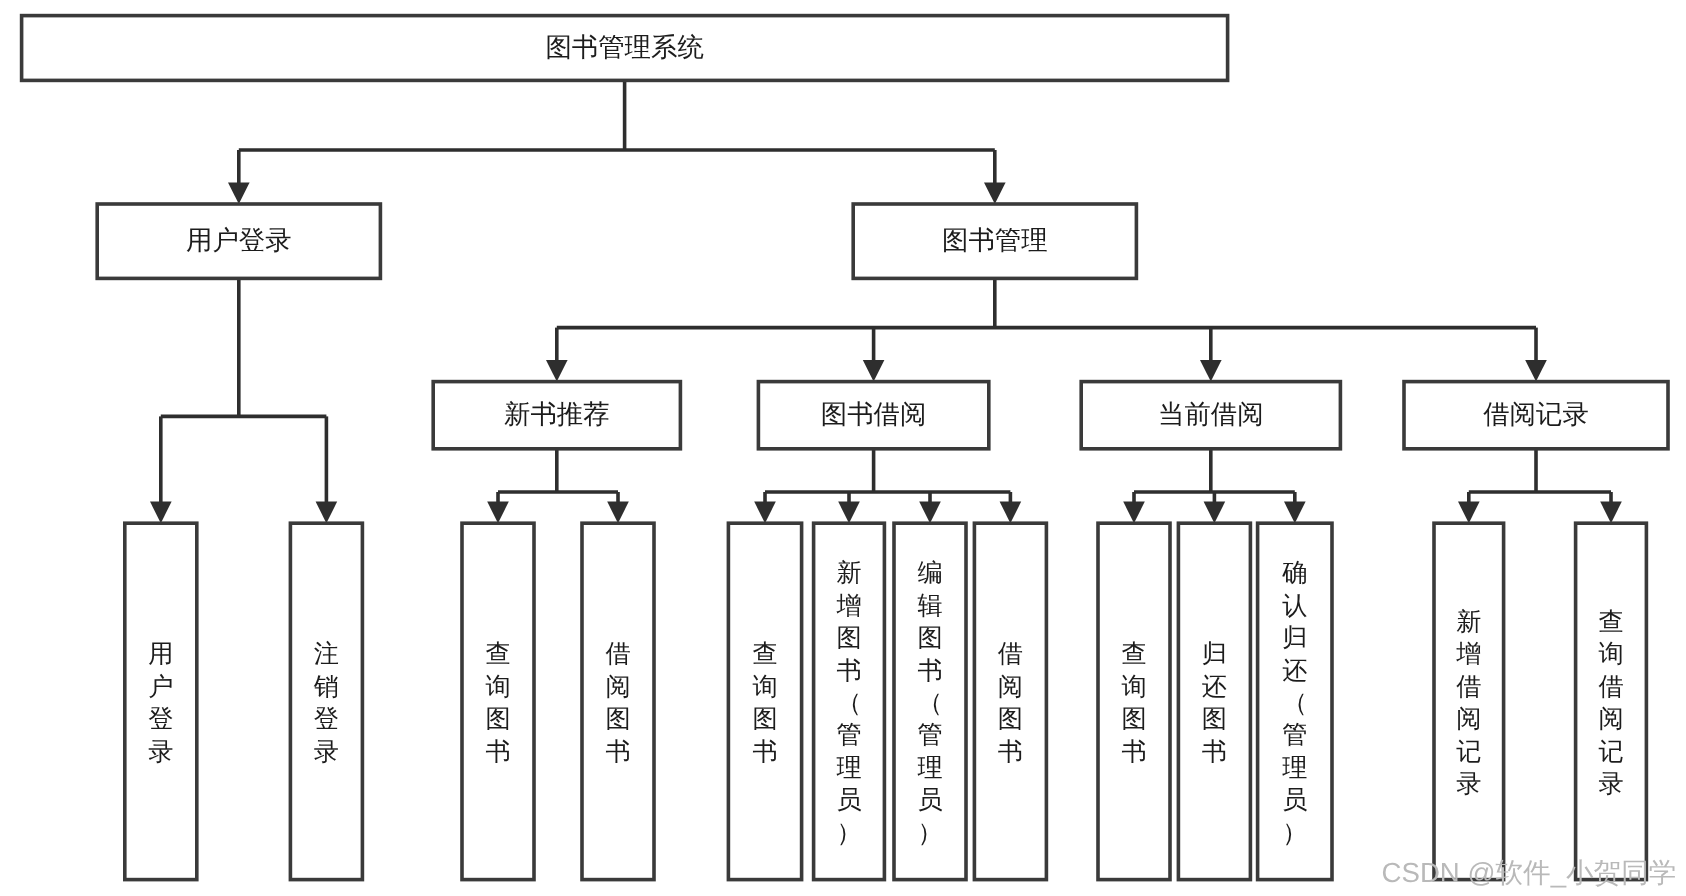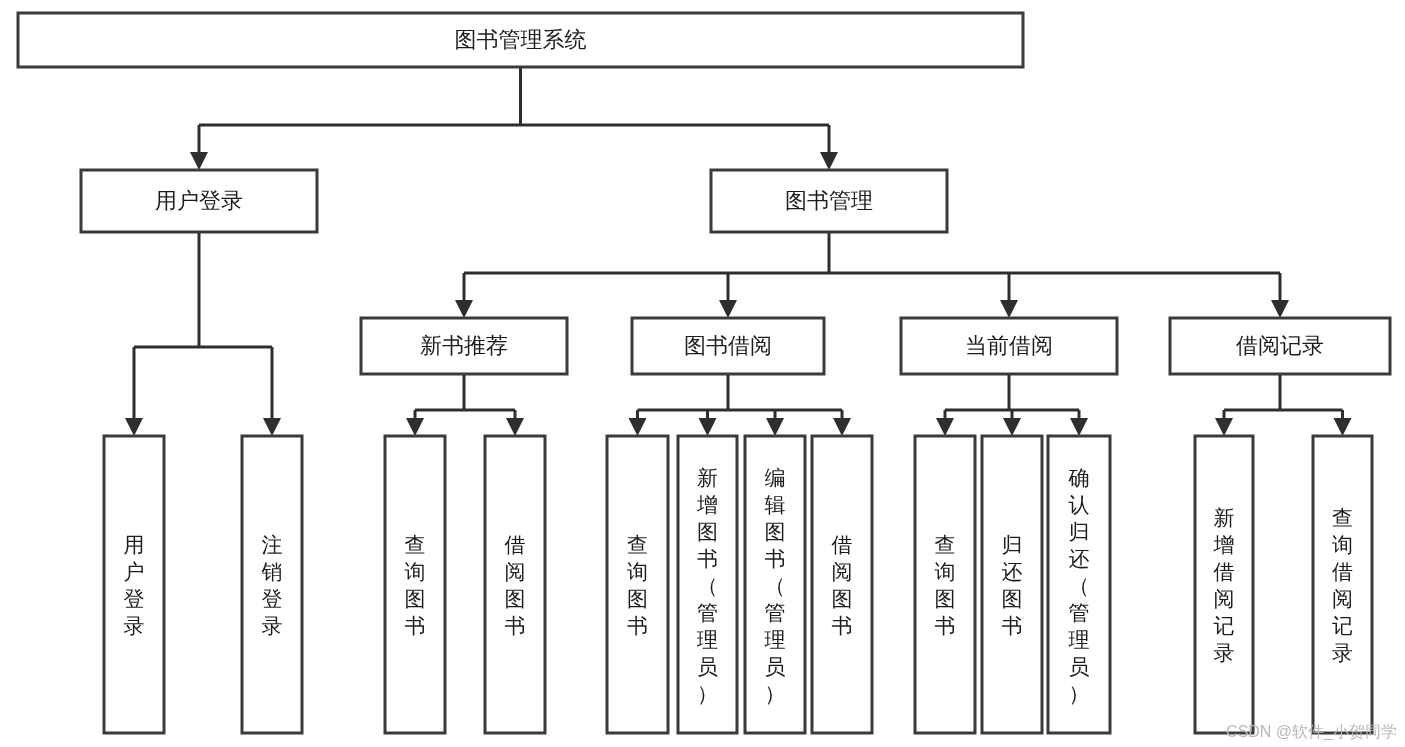--- a/index.html
+++ b/index.html
@@ -44,21 +44,21 @@
   }
   .arrow-head {
     fill: #2e2e2e;
     stroke: none;
   }
   .watermark {
     position: absolute;
     right: 8px;
     bottom: 4px;
     font-family: "Liberation Sans", "DejaVu Sans", sans-serif;
-    font-size: 16px;
+    font-size: 23px;
     color: #b9b9b9;
     white-space: nowrap;
     user-select: none;
   }
 </style>
 </head>
 <body>
 
 <div id="diagram-root">
   <svg class="diagram-canvas" viewBox="0 0 1405 747">

